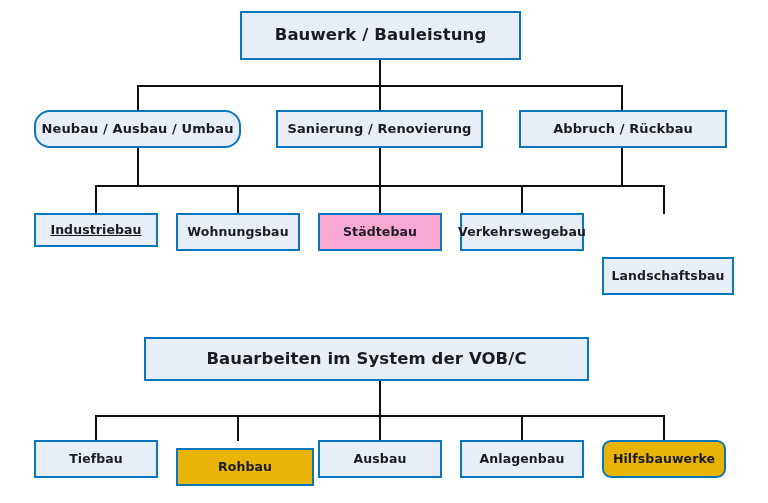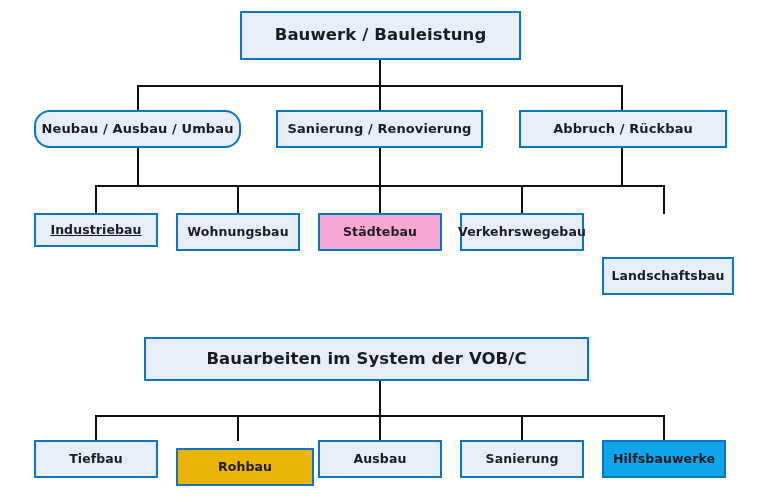--- a/index.html
+++ b/index.html
@@ -93,16 +93,16 @@
 
   <div class="conn v" style="left: 95px; top: 415px; height: 26px; background: rgb(15, 15, 20);"></div>
   <div class="conn v" style="left: 237px; top: 415px; height: 26px; background: rgb(15, 15, 20);"></div>
   <div class="conn v" style="left: 379px; top: 415px; height: 26px; background: rgb(15, 15, 20);"></div>
   <div class="conn v" style="left: 521px; top: 415px; height: 26px; background: rgb(15, 15, 20);"></div>
   <div class="conn v" style="left: 663px; top: 415px; height: 26px; background: rgb(15, 15, 20);"></div>
 
   <div class="node leaf" style="left: 34px; top: 440px; width: 124px; height: 38px; background: rgb(232, 238, 248); border-color: rgb(10, 118, 189); color: rgb(27, 27, 36);">Tiefbau</div>
   <div class="node leaf" style="left: 176px; top: 448px; width: 138px; height: 38px; background: #eab308; border-color: rgb(10, 118, 189); color: rgb(27, 27, 36);">Rohbau</div>
   <div class="node leaf" style="left: 318px; top: 440px; width: 124px; height: 38px; background: rgb(232, 238, 248); border-color: rgb(10, 118, 189); color: rgb(27, 27, 36);">Ausbau</div>
-  <div class="node leaf" style="left: 460px; top: 440px; width: 124px; height: 38px; background: rgb(232, 238, 248); border-color: rgb(10, 118, 189); color: rgb(27, 27, 36);">Sanierung</div>
-  <div class="node leaf" style="left: 602px; top: 440px; width: 124px; height: 38px; background: #0ea5e9; border-color: rgb(10, 118, 189); color: rgb(27, 27, 36);">Hilfsbauwerke</div>
+  <div class="node leaf" style="left: 460px; top: 440px; width: 124px; height: 38px; background: rgb(232, 238, 248); border-color: rgb(10, 118, 189); color: rgb(27, 27, 36);">Anlagenbau</div>
+  <div class="node leaf" style="left: 602px; top: 440px; width: 124px; height: 38px; background: #eab308; border-color: rgb(10, 118, 189); color: rgb(27, 27, 36); border-radius: 9px;">Hilfsbauwerke</div>
 
 </div>
 
 </body></html>

